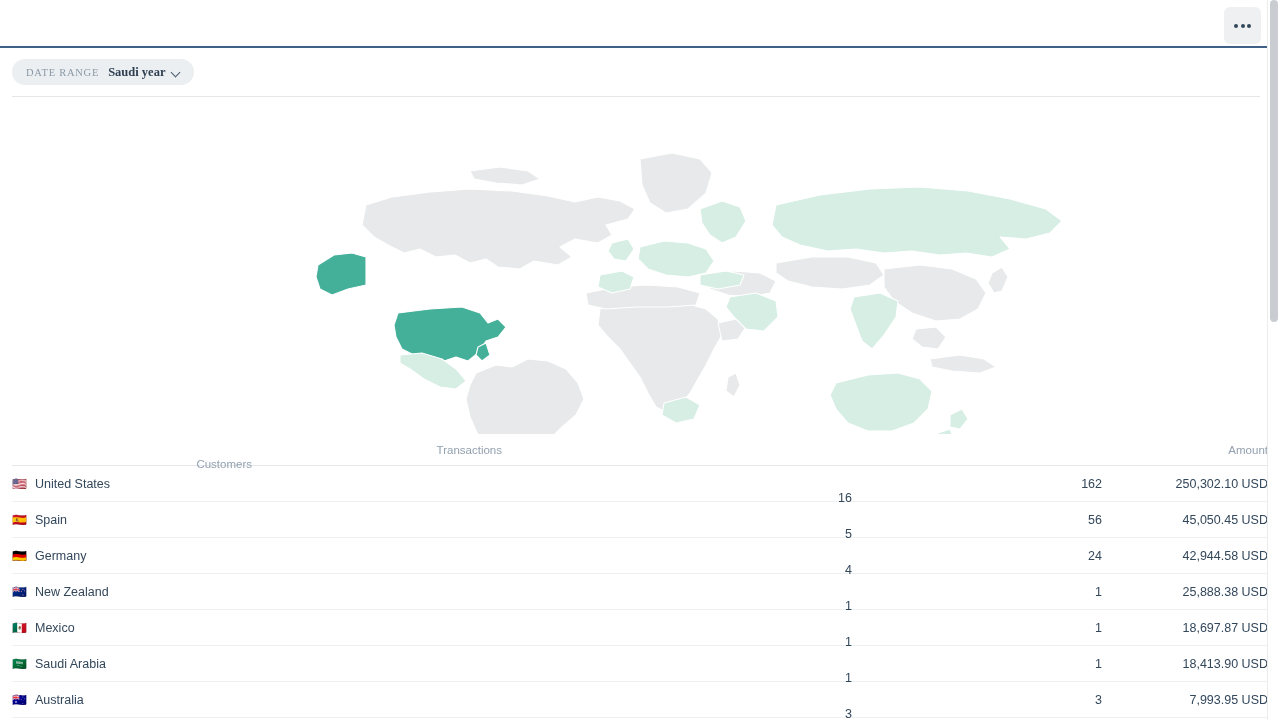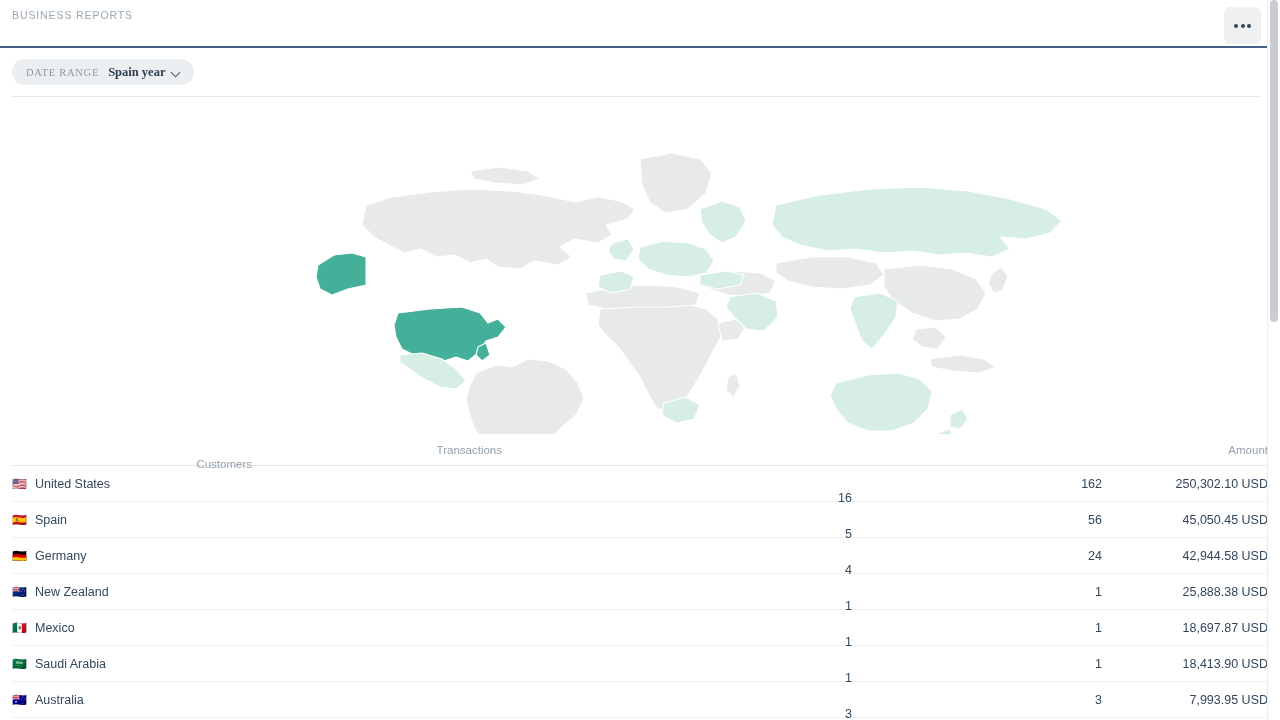--- a/index.html
+++ b/index.html
@@ -206,33 +206,32 @@
     border-radius: 4px;
     background: #c9cdd1;
   }
 </style>
 </head>
 <body>
 
 <div id="app">
 
   <div class="header">
-    <div class="eyebrow">BUSINESS REPORTS</div>
     <button class="overflow-btn">
       <span class="dot"></span>
       <span class="dot"></span>
       <span class="dot"></span>
     </button>
   </div>
   <div class="header-rule"></div>
 
   <div class="filter-bar">
     <button class="pill">
       <span class="pill-label">DATE RANGE</span>
-      <span class="pill-value">Spain year</span>
+      <span class="pill-value">Saudi year</span>
       <span class="chev"></span>
     </button>
   </div>
   <div class="thin-rule"></div>
 
   <div class="map-wrap">
     <svg viewBox="0 0 1280 337" preserveAspectRatio="xMidYMid meet">
       <g stroke="#ffffff" stroke-width="1.1" stroke-linejoin="round">
 
         <path fill="#e7e9ea" d="M366,108 L392,100 L430,95 L470,92 L512,94 L548,99 L575,105 L598,100 L620,104 L635,112 L628,122 L606,128 L612,138 L598,146 L575,142 L560,150 L572,160 L558,168 L534,164 L520,172 L498,170 L486,162 L470,166 L455,158 L436,160 L420,152 L404,156 L388,148 L374,140 L362,128 Z"></path>

